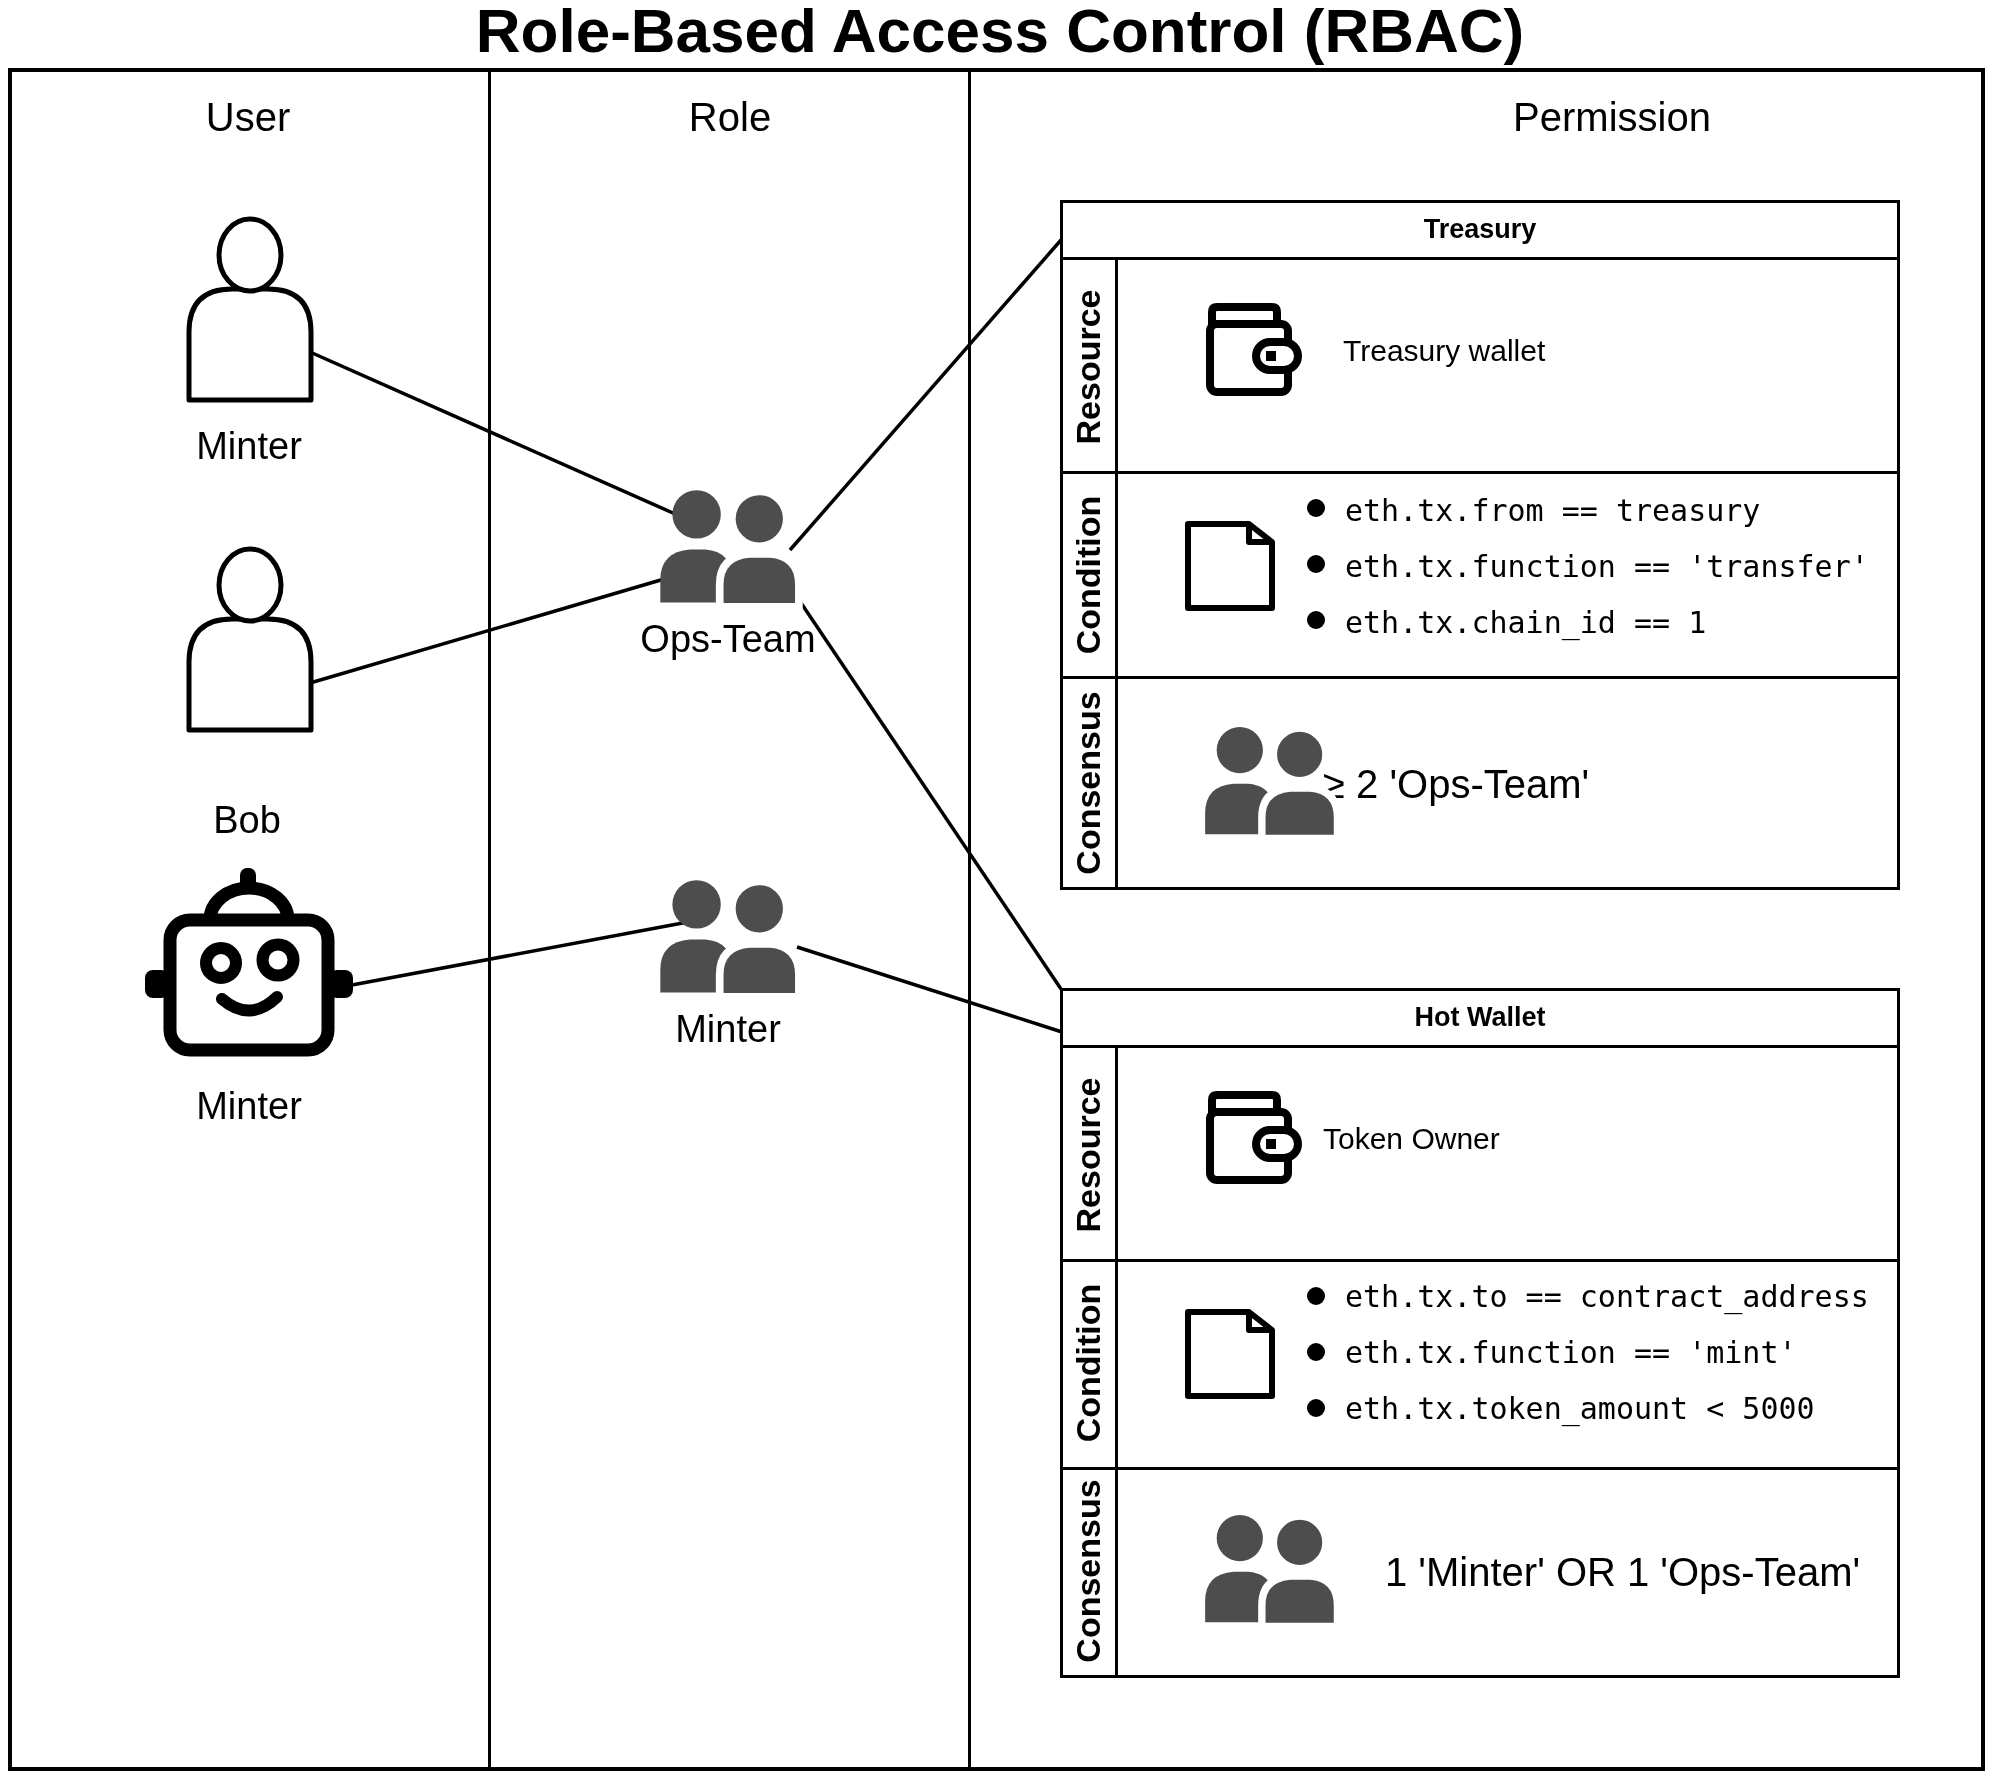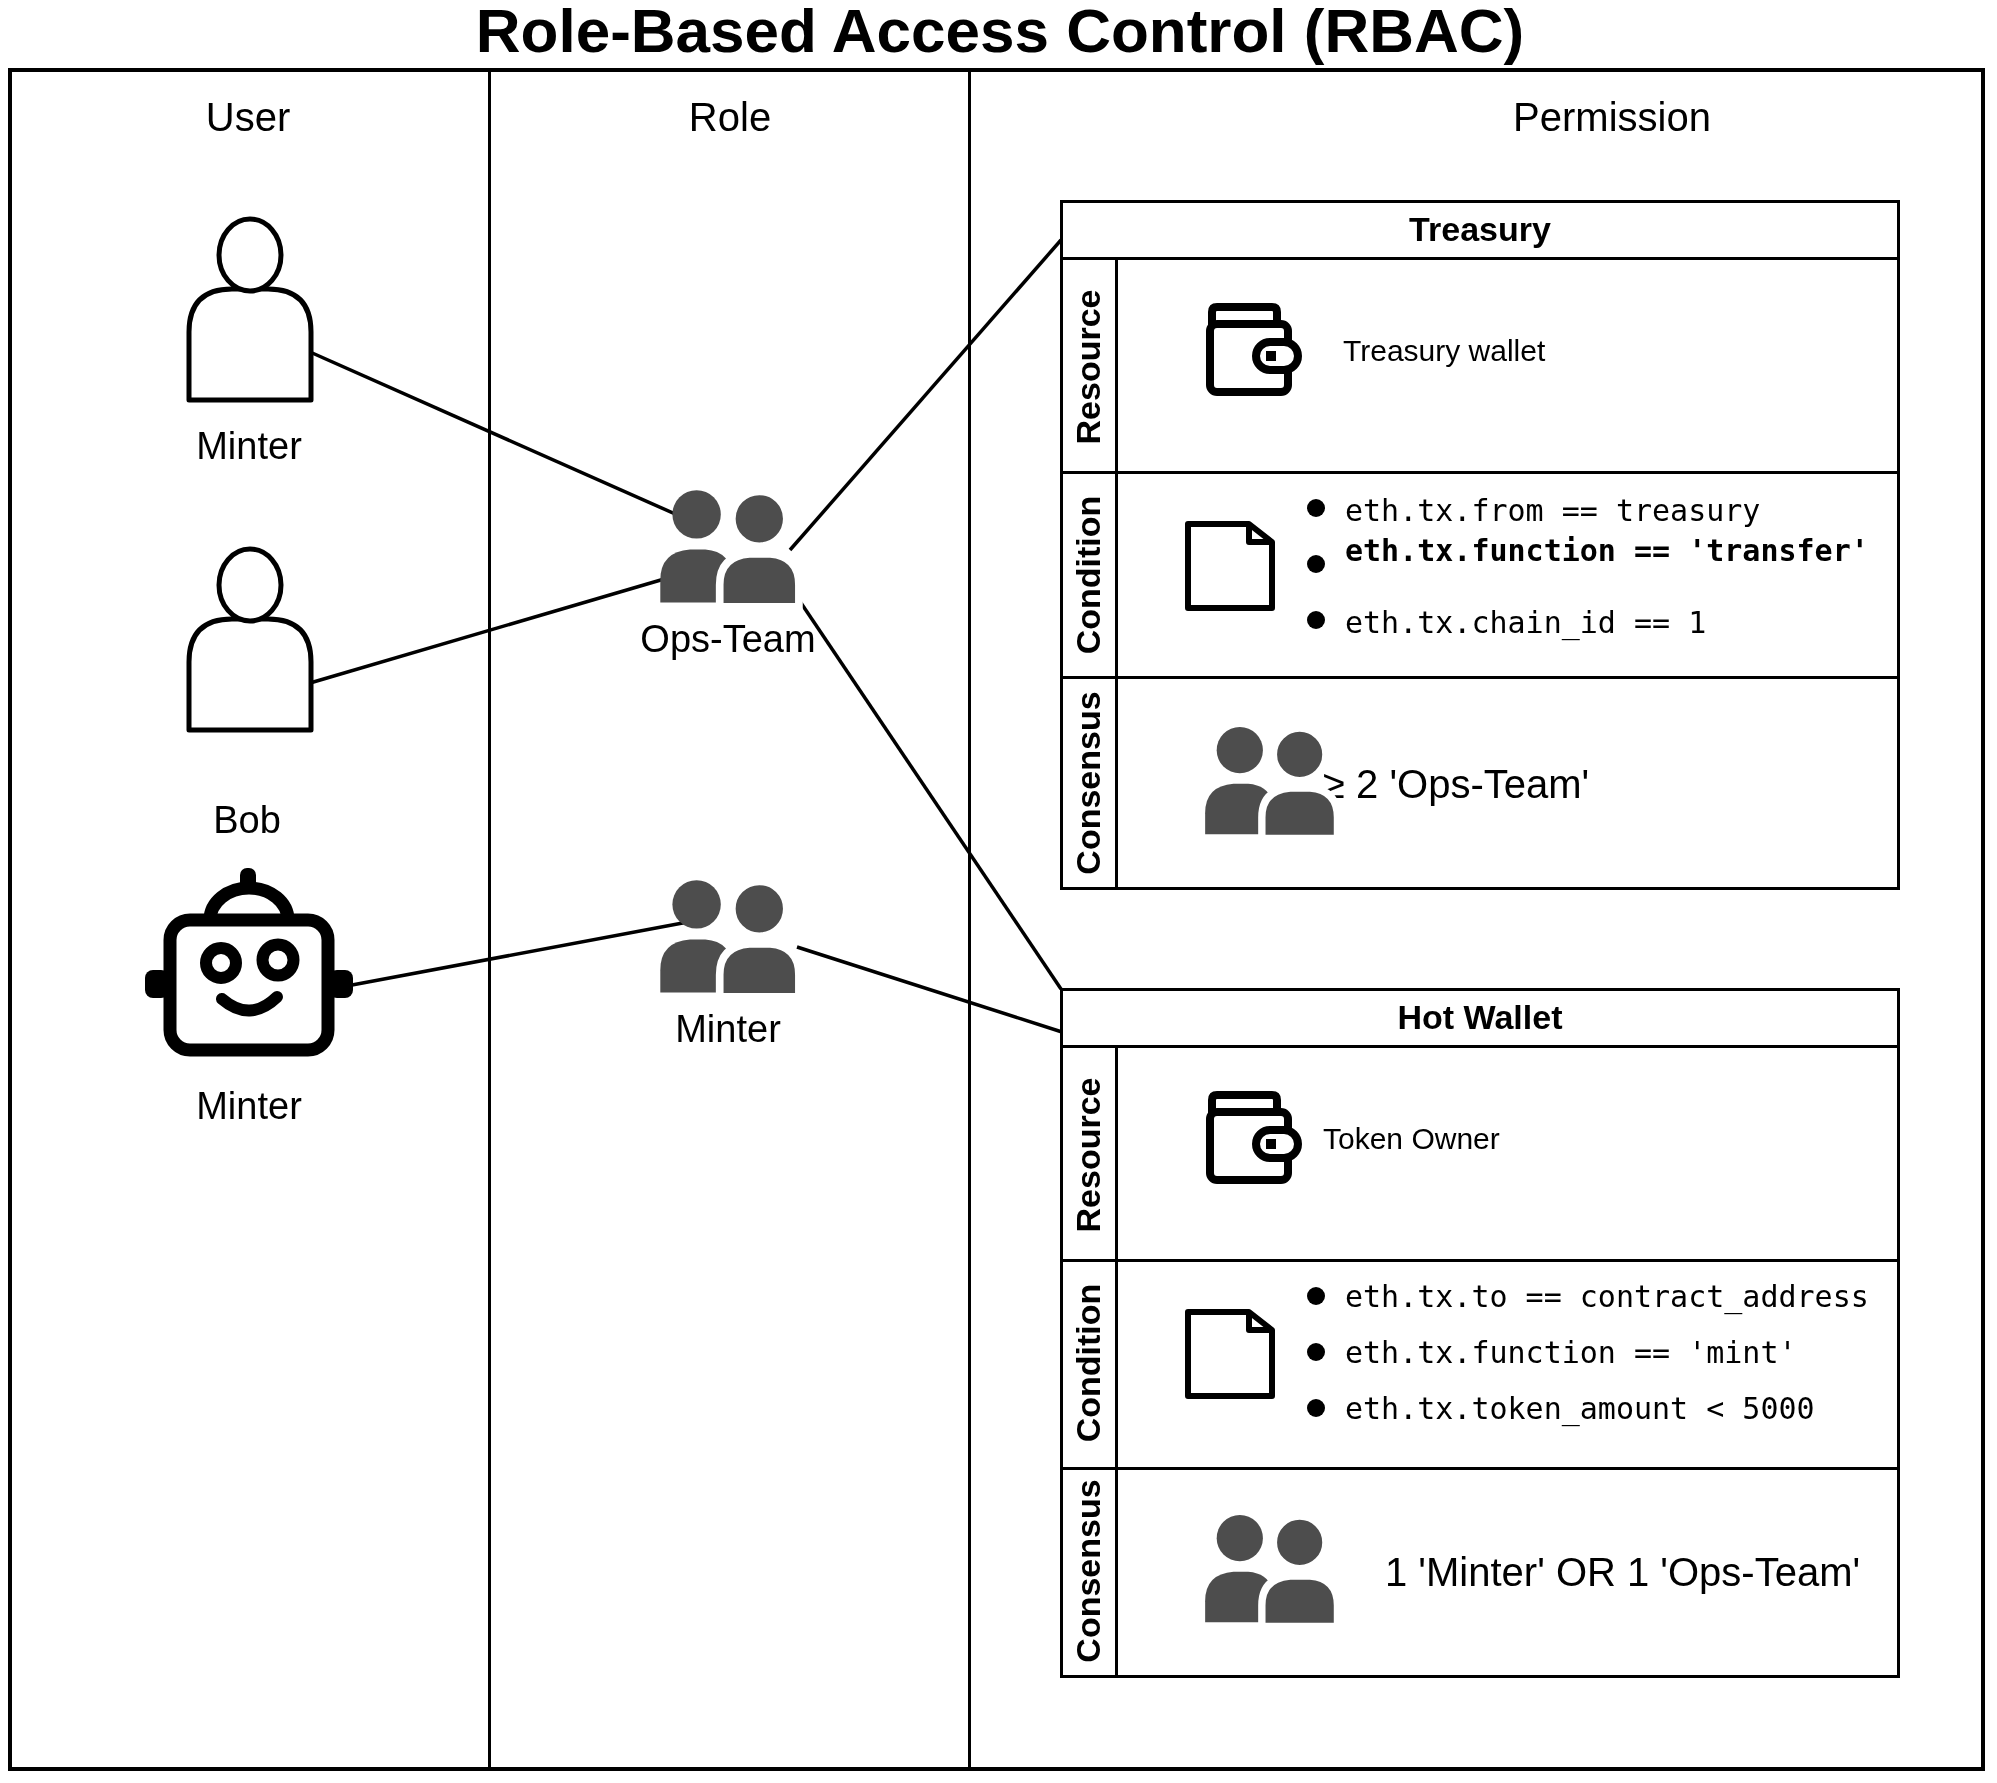--- a/index.html
+++ b/index.html
@@ -5,21 +5,21 @@
   html,body{margin:0;padding:0;background:#ffffff;}
   body{width:1997px;height:1783px;position:relative;overflow:hidden;
        font-family:"Liberation Sans",sans-serif;color:#000;}
   .abs{position:absolute;}
   .ctext{position:absolute;transform:translate(-50%,-50%);white-space:nowrap;text-align:center;}
   .ltext{position:absolute;transform:translate(0,-50%);white-space:nowrap;}
   .rot{position:absolute;transform:translate(-50%,-50%) rotate(-90deg);white-space:nowrap;font-weight:bold;}
   .title{font-size:62px;font-weight:bold;}
   .colhead{font-size:40px;}
   .entity{font-size:38px;}
-  .boxhead{font-size:34px;font-weight:bold;}
+  .boxhead{font-size:27px;font-weight:bold;}
   .rowlabel{font-size:34px;}
   .restext{font-size:30px;}
   .monotext{font-family:"DejaVu Sans Mono",monospace;font-size:30px;}
   .constext{font-size:40px;}
   .frame{position:absolute;background:#fff;box-sizing:border-box;border:3px solid #000;}
   .hline,.vline{position:absolute;background:#000;}
   svg{position:absolute;left:0;top:0;pointer-events:none;}
   .layer-boxes{z-index:1;} .layer-svg{z-index:2;} .layer-text{z-index:3;}
 </style>
 </head>
@@ -128,21 +128,21 @@
   <div class="ctext entity" style="left:249px;top:1106px;">Minter</div>
   <div class="ctext entity" style="left:728px;top:639px;">Ops-Team</div>
   <div class="ctext entity" style="left:728px;top:1029px;">Minter</div>
 
   <div class="ctext boxhead" style="left:1480px;top:229px;">Treasury</div>
   <div class="rot rowlabel" style="left:1088px;top:367px;">Resource</div>
   <div class="rot rowlabel" style="left:1088px;top:575px;">Condition</div>
   <div class="rot rowlabel" style="left:1088px;top:783px;">Consensus</div>
   <div class="ltext restext" style="left:1343px;top:351px;">Treasury wallet</div>
   <div class="ltext monotext" style="left:1345px;top:510px;">eth.tx.from == treasury</div>
-  <div class="ltext monotext" style="left:1345px;top:550px;font-weight:bold;">eth.tx.function == 'transfer'</div>
+  <div class="ltext monotext" style="left:1345px;top:566px;">eth.tx.function == 'transfer'</div>
   <div class="ltext monotext" style="left:1345px;top:622px;">eth.tx.chain_id == 1</div>
   <div class="ltext constext" style="left:1323px;top:784px;">≥ 2 'Ops-Team'</div>
 
   <div class="ctext boxhead" style="left:1480px;top:1017px;">Hot Wallet</div>
   <div class="rot rowlabel" style="left:1088px;top:1155px;">Resource</div>
   <div class="rot rowlabel" style="left:1088px;top:1363px;">Condition</div>
   <div class="rot rowlabel" style="left:1088px;top:1571px;">Consensus</div>
   <div class="ltext restext" style="left:1323px;top:1139px;">Token Owner</div>
   <div class="ltext monotext" style="left:1345px;top:1296px;">eth.tx.to == contract_address</div>
   <div class="ltext monotext" style="left:1345px;top:1352px;">eth.tx.function == 'mint'</div>

